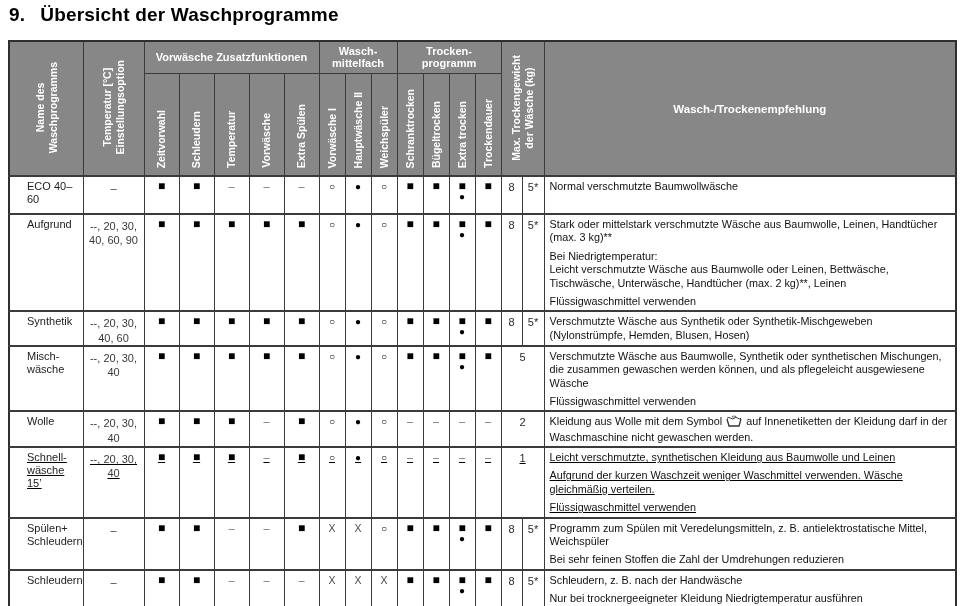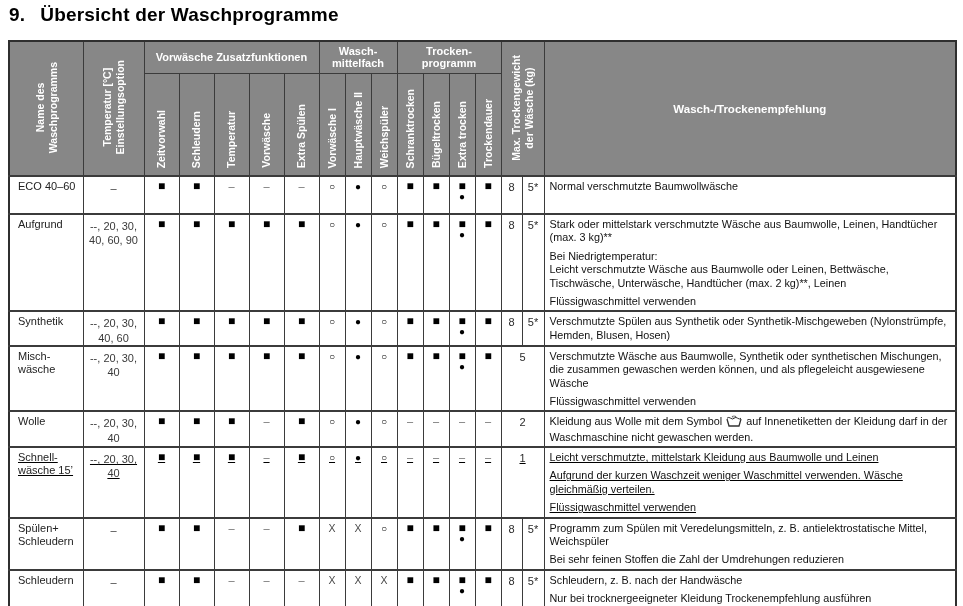--- a/index.html
+++ b/index.html
@@ -26,21 +26,21 @@
   th.group{font-size:11px;line-height:1.15;text-align:center;vertical-align:middle;white-space:pre-line;}
   th.rec-head{font-size:11.5px;text-align:center;vertical-align:middle;}
   .rot{
     writing-mode:vertical-rl;transform:rotate(180deg);
     display:inline-block;white-space:pre-line;line-height:1.2;
   }
   th.big-rot{vertical-align:middle;text-align:center;font-size:10.5px;}
   th.sub{vertical-align:bottom;text-align:center;font-size:10.5px;}
   th.sub .rot{margin-bottom:5px;}
   td{vertical-align:top;text-align:center;font-size:11px;color:#1c1c1c;}
-  td.name-cell{text-align:left;padding:3px 2px 0 8px;white-space:pre-line;line-height:1.2;color:#222;}
+  td.name-cell{text-align:left;padding:3px 2px 0 17px;white-space:pre-line;line-height:1.2;color:#222;}
   td.temp-cell{padding-top:4px;white-space:pre-line;line-height:1.3;color:#3a3a3a;}
   td.sym-cell{padding-top:3px;}
   td.weight-cell{padding-top:4px;color:#2a2a2a;}
   td.rec-cell{text-align:left;padding:3px 6px 2px 5px;}
   td.rec-cell p{margin:0 0 5px 0;font-size:10.8px;line-height:1.24;color:#111;white-space:pre-line;}
   td.rec-cell p:last-child{margin-bottom:0;}
   .sym-sq{font-size:12px;color:#000;line-height:1;}
   .sym-circle{font-size:10px;color:#000;line-height:1;}
   .sym-dash{font-size:11px;color:#6a6a6a;line-height:1;}
   .sym-x{font-size:10.5px;color:#4a4a4a;line-height:1;}
@@ -179,21 +179,21 @@
         <td class="sym-cell">
           <div class="stack">
             <span class="sym-sq">■</span>
             <span class="sym-circle">●</span>
           </div>
         </td>
         <td class="sym-cell"><span class="sym-sq">■</span></td>
         <td class="weight-cell">8</td>
         <td class="weight-cell">5*</td>
         <td class="rec-cell">
-          <p>Verschmutzte Spülen aus Synthetik oder Synthetik-Mischgeweben (Nylonstrümpfe, Hemden, Blusen, Hosen)</p>
+          <p>Verschmutzte Wäsche aus Synthetik oder Synthetik-Mischgeweben (Nylonstrümpfe, Hemden, Blusen, Hosen)</p>
         </td>
       </tr>
       <tr style="height: 62px;">
         <td class="name-cell">Misch-
 wäsche</td>
         <td class="temp-cell">--, 20, 30,
 40</td>
         <td class="sym-cell"><span class="sym-sq">■</span></td>
         <td class="sym-cell"><span class="sym-sq">■</span></td>
         <td class="sym-cell"><span class="sym-sq">■</span></td>
@@ -254,21 +254,21 @@
         <td class="sym-cell"><span class="sym-sq">■</span></td>
         <td class="sym-cell"><span class="sym-circle">○</span></td>
         <td class="sym-cell"><span class="sym-circle">●</span></td>
         <td class="sym-cell"><span class="sym-circle">○</span></td>
         <td class="sym-cell"><span class="sym-dash">–</span></td>
         <td class="sym-cell"><span class="sym-dash">–</span></td>
         <td class="sym-cell"><span class="sym-dash">–</span></td>
         <td class="sym-cell"><span class="sym-dash">–</span></td>
         <td class="weight-cell" colspan="2">1</td>
         <td class="rec-cell">
-          <p>Leicht verschmutzte, mittelstark Kleidung aus Baumwolle und Leinen</p>
+          <p>Leicht verschmutzte, synthetischen Kleidung aus Baumwolle und Leinen</p>
           <p>Aufgrund der kurzen Waschzeit weniger Waschmittel verwenden. Wäsche gleichmäßig verteilen.</p>
           <p>Flüssigwaschmittel verwenden</p>
         </td>
       </tr>
       <tr style="height: 48px;">
         <td class="name-cell">Spülen+
 Schleudern</td>
         <td class="temp-cell">–</td>
         <td class="sym-cell"><span class="sym-sq">■</span></td>
         <td class="sym-cell"><span class="sym-sq">■</span></td>
@@ -311,17 +311,17 @@
           <div class="stack">
             <span class="sym-sq">■</span>
             <span class="sym-circle">●</span>
           </div>
         </td>
         <td class="sym-cell"><span class="sym-sq">■</span></td>
         <td class="weight-cell">8</td>
         <td class="weight-cell">5*</td>
         <td class="rec-cell">
           <p>Schleudern, z. B. nach der Handwäsche</p>
-          <p>Nur bei trocknergeeigneter Kleidung Trockenempfehlung ausführen</p>
+          <p>Nur bei trocknergeeigneter Kleidung Niedrigtemperatur ausführen</p>
         </td>
       </tr>
     </tbody>
 </table>
 
 </body></html>

